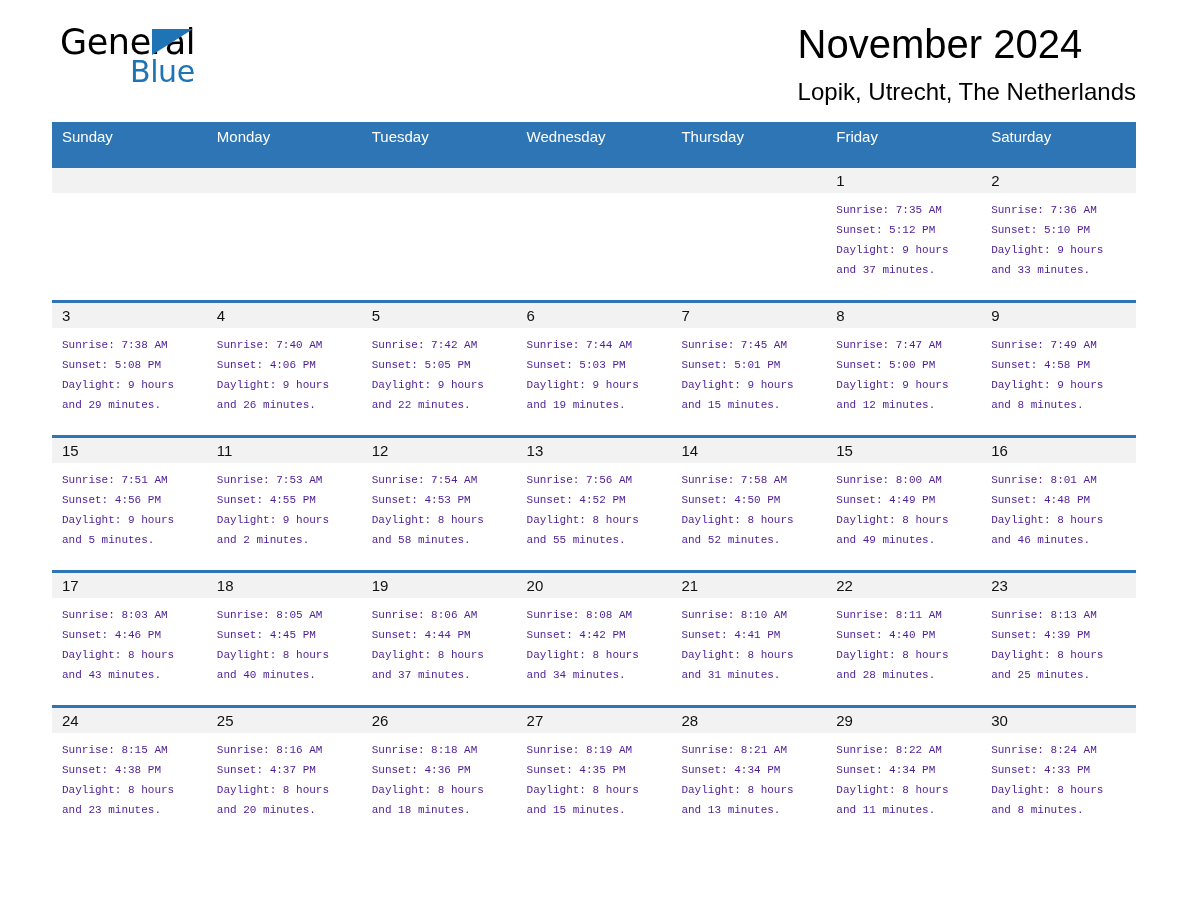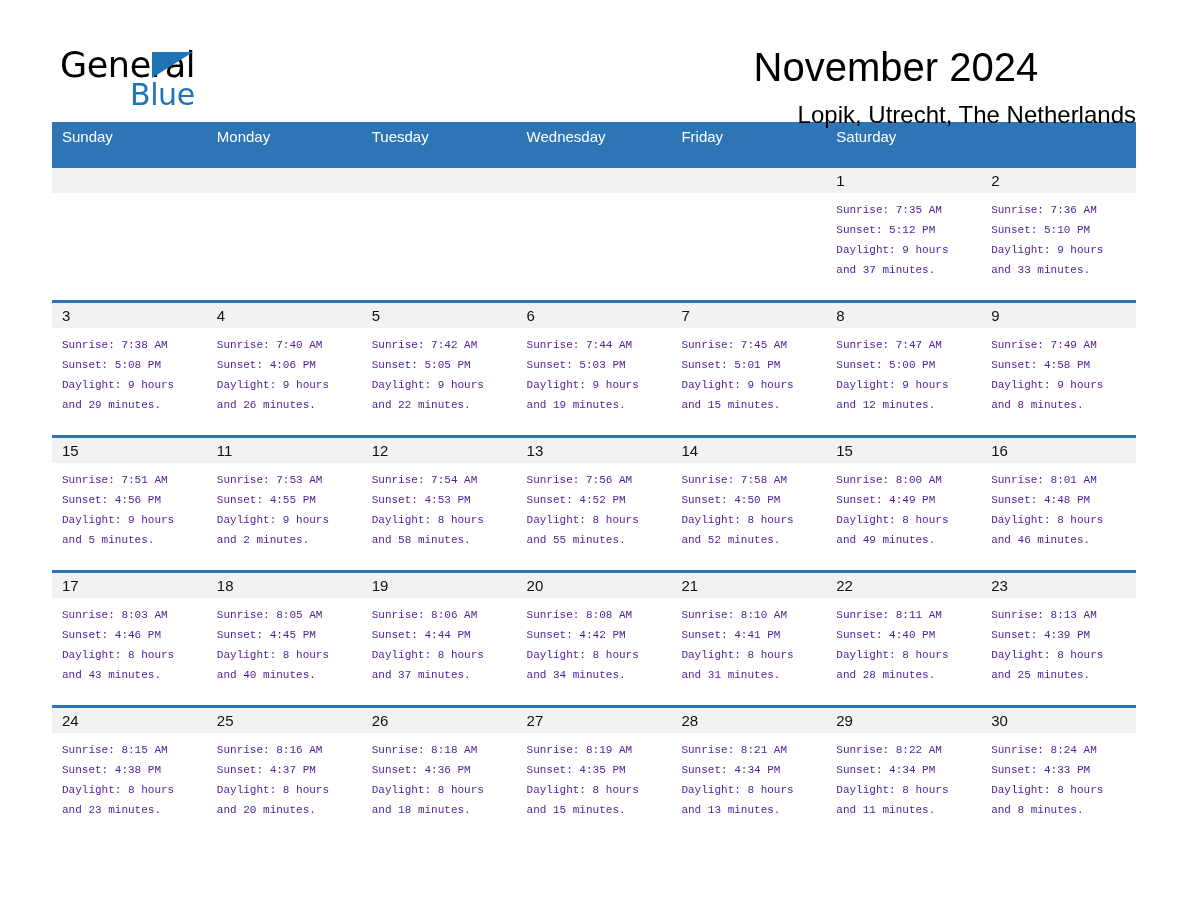--- a/index.html
+++ b/index.html
@@ -20,21 +20,21 @@
     height: 918px;
     box-sizing: border-box;
     padding: 0 52px;
   }
 
   
   .top {
     display: flex;
     align-items: flex-start;
     justify-content: space-between;
-    padding-top: 46px;
+    padding-top: 23px;
     height: 104px;
     box-sizing: border-box;
   }
   .brand {
     position: relative;
     width: 230px;
     height: 76px;
     flex: none;
   }
   .brand-general {
@@ -79,21 +79,20 @@
     color: #000000;
     white-space: nowrap;
   }
   .cal-subtitle {
     font-size: 24px;
     font-weight: 400;
     line-height: 1.1;
     margin-top: 13px;
     color: #000000;
     white-space: nowrap;
-    margin-left: 44px;
   }
 
   
   .calendar {
     margin-top: 18px;
     width: 1084px;
   }
   .weekdays {
     display: grid;
     grid-template-columns: repeat(7, 1fr);
@@ -165,20 +164,21 @@
     </div>
   </div>
 
   <div class="calendar">
 
     <div class="weekdays">
       <div class="weekday">Sunday</div>
       <div class="weekday">Monday</div>
       <div class="weekday">Tuesday</div>
       <div class="weekday">Wednesday</div>
+      <div class="weekday">Thursday</div>
       <div class="weekday">Friday</div>
       <div class="weekday">Saturday</div>
     </div>
 
     <div class="week first">
       <div class="cell empty">
         <div class="daynum-band"></div>
         <div class="cell-body">
           <div></div>
           <div></div>

